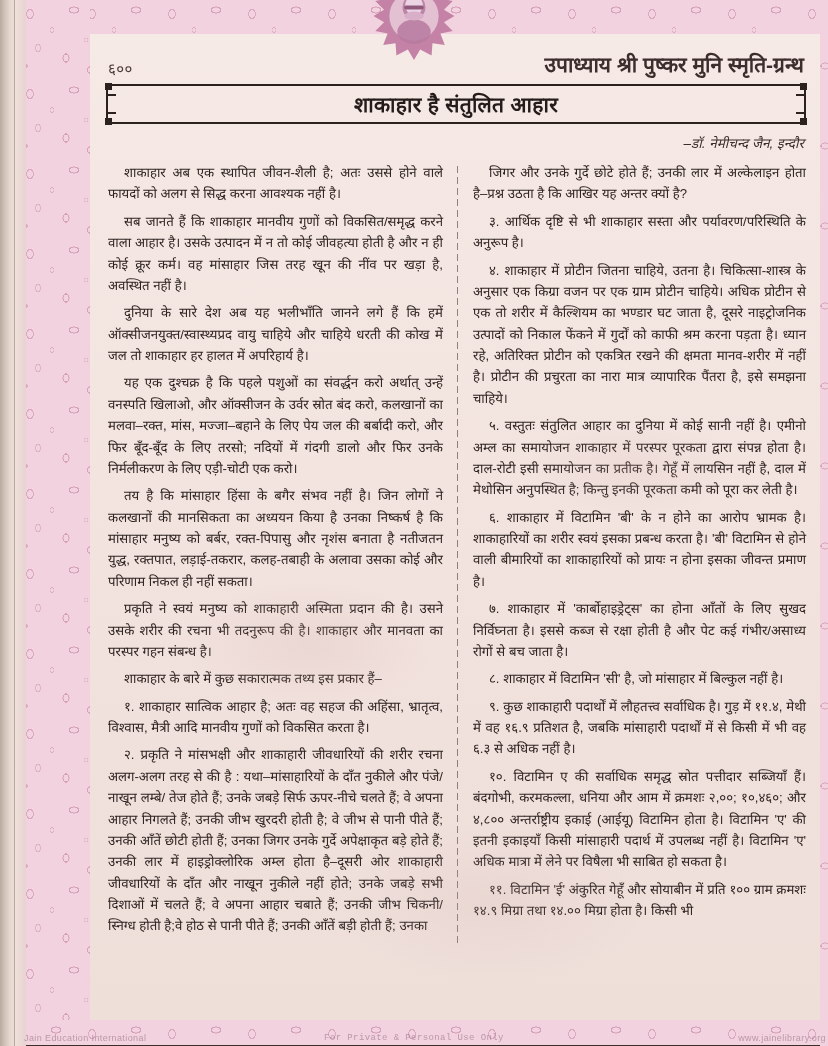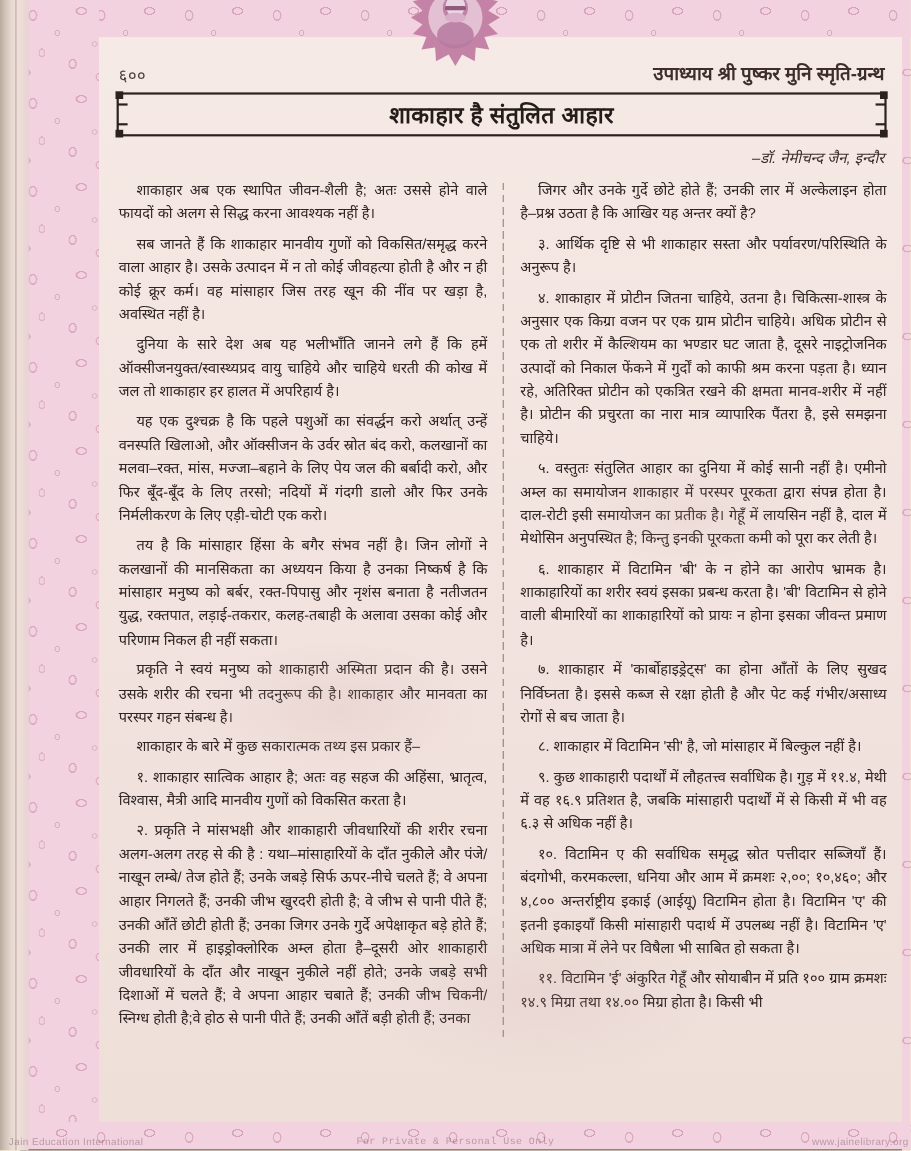--- a/index.html
+++ b/index.html
@@ -90,21 +90,21 @@
     height: 48px;
     display: flex; align-items: flex-end;
     justify-content: space-between;
     padding: 0 16px 4px 18px;
     z-index: 8;
   }
   .folio {
     font-size: 15px; color: #4a3b38; letter-spacing: .5px;
   }
   .runhead-title {
-    font-size: 17px; color: #3b2e2c; font-weight: 600;
+    font-size: 21px; color: #3b2e2c; font-weight: 600;
   }
 
   
   .title-box {
     position: relative;
     margin: 2px 14px 0 16px;
     height: 40px;
     border: 2.2px solid #2b2220;
     display: flex; align-items: center; justify-content: center;
   }
@@ -177,21 +177,21 @@
   }
 
   
   .watermark {
     position: absolute; bottom: 3px;
     font-size: 9px; color: rgba(120,80,100,.45);
     letter-spacing: .4px;
     z-index: 8;
     white-space: nowrap;
   }
-  .wm-left   { left: 8px; }
+  .wm-left   { left: 24px; }
   .wm-center { left: 50%; transform: translateX(-50%); font-family: Liberation Mono, monospace; }
   .wm-right  { right: 2px; }
 </style>
 </head>
 <body>
 
 <div id="page">
 
   <div class="border-band band-top"></div>
   <div class="border-band band-left"></div>

